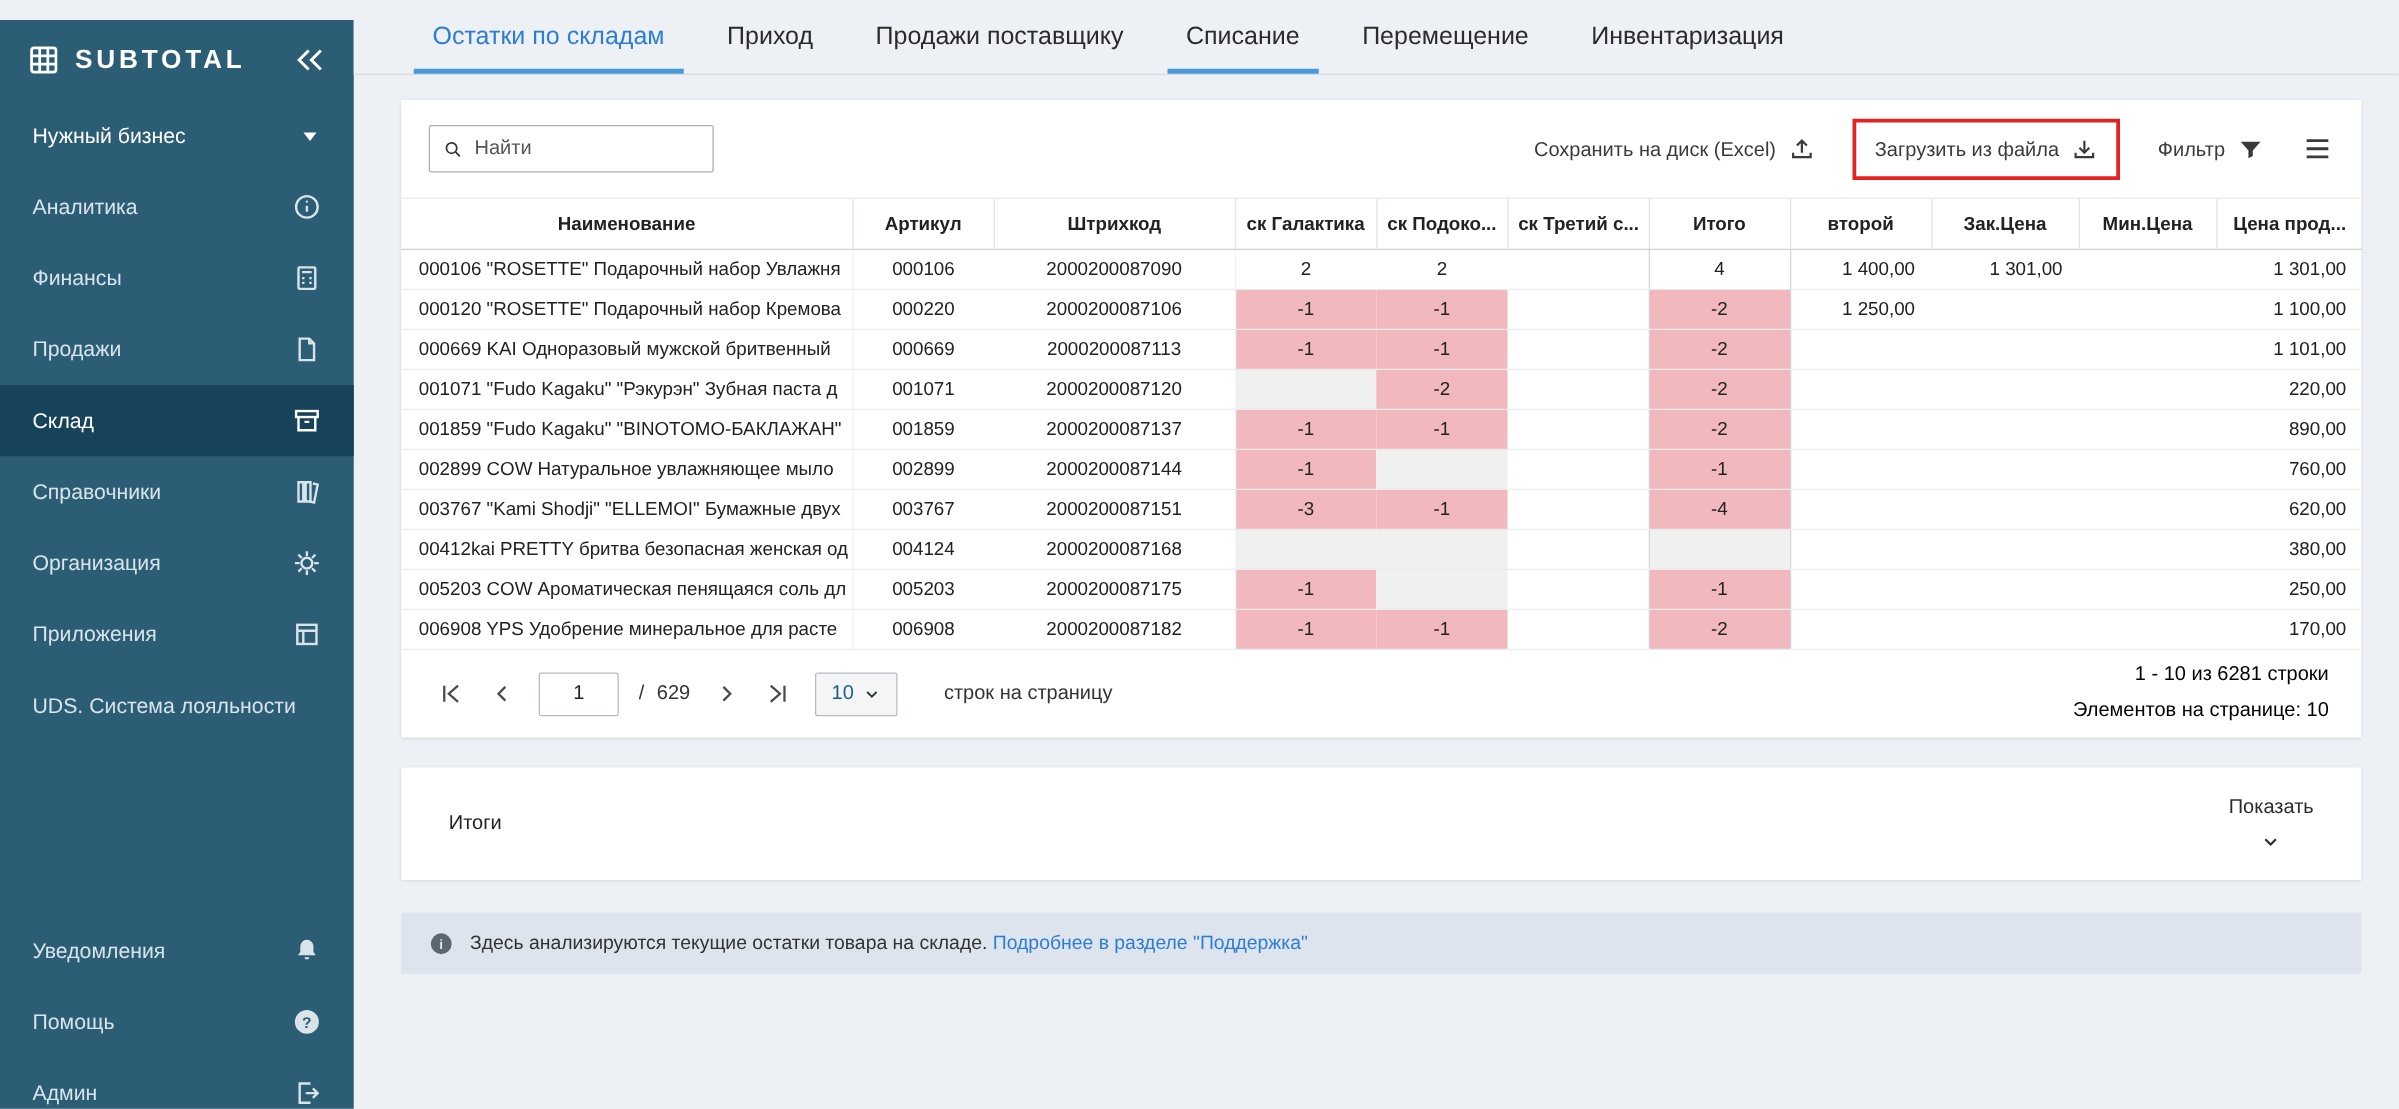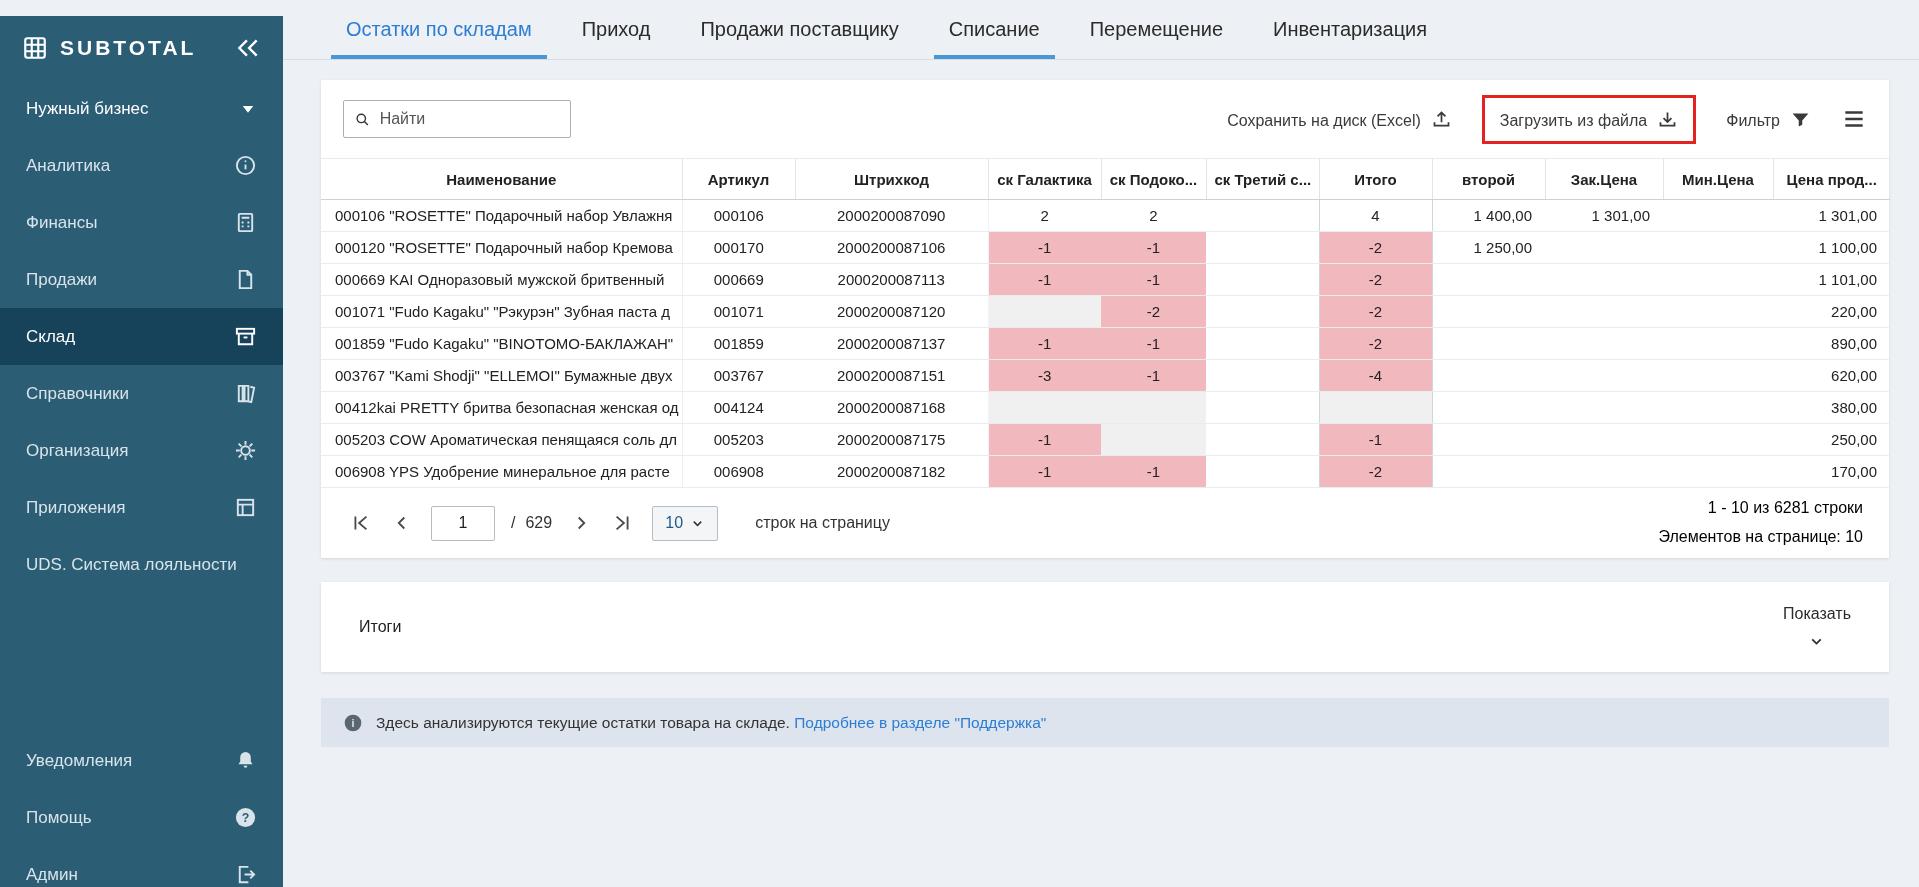--- a/index.html
+++ b/index.html
@@ -327,21 +327,21 @@
             <td class="col-podoko a-center" data-name="cell-podoko">2</td>
             <td class="col-tretiy a-center" data-name="cell-tretiy"></td>
             <td class="col-itogo a-center" data-name="cell-itogo">4</td>
             <td class="col-vtoroy a-right" data-name="cell-vtoroy">1 400,00</td>
             <td class="col-zak a-right" data-name="cell-zak">1 301,00</td>
             <td class="col-min a-right" data-name="cell-min"></td>
             <td class="col-price a-right" data-name="cell-price">1 301,00</td>
           </tr>
           <tr data-name="table-row">
             <td class="col-name a-left" data-name="cell-name">000120 "ROSETTE" Подарочный набор Кремова</td>
-            <td class="col-sku a-center" data-name="cell-sku">000170</td>
+            <td class="col-sku a-center" data-name="cell-sku">000220</td>
             <td class="col-barcode a-center" data-name="cell-barcode">2000200087106</td>
             <td class="col-galaktika a-center pink" data-name="cell-galaktika">-1</td>
             <td class="col-podoko a-center pink" data-name="cell-podoko">-1</td>
             <td class="col-tretiy a-center" data-name="cell-tretiy"></td>
             <td class="col-itogo a-center pink" data-name="cell-itogo">-2</td>
             <td class="col-vtoroy a-right" data-name="cell-vtoroy">1 250,00</td>
             <td class="col-zak a-right" data-name="cell-zak"></td>
             <td class="col-min a-right" data-name="cell-min"></td>
             <td class="col-price a-right" data-name="cell-price">1 100,00</td>
           </tr>
@@ -376,20 +376,33 @@
             <td class="col-sku a-center" data-name="cell-sku">001859</td>
             <td class="col-barcode a-center" data-name="cell-barcode">2000200087137</td>
             <td class="col-galaktika a-center pink" data-name="cell-galaktika">-1</td>
             <td class="col-podoko a-center pink" data-name="cell-podoko">-1</td>
             <td class="col-tretiy a-center" data-name="cell-tretiy"></td>
             <td class="col-itogo a-center pink" data-name="cell-itogo">-2</td>
             <td class="col-vtoroy a-right" data-name="cell-vtoroy"></td>
             <td class="col-zak a-right" data-name="cell-zak"></td>
             <td class="col-min a-right" data-name="cell-min"></td>
             <td class="col-price a-right" data-name="cell-price">890,00</td>
+          </tr>
+          <tr data-name="table-row">
+            <td class="col-name a-left" data-name="cell-name">002899 COW Натуральное увлажняющее мыло</td>
+            <td class="col-sku a-center" data-name="cell-sku">002899</td>
+            <td class="col-barcode a-center" data-name="cell-barcode">2000200087144</td>
+            <td class="col-galaktika a-center pink" data-name="cell-galaktika">-1</td>
+            <td class="col-podoko a-center grey" data-name="cell-podoko"></td>
+            <td class="col-tretiy a-center" data-name="cell-tretiy"></td>
+            <td class="col-itogo a-center pink" data-name="cell-itogo">-1</td>
+            <td class="col-vtoroy a-right" data-name="cell-vtoroy"></td>
+            <td class="col-zak a-right" data-name="cell-zak"></td>
+            <td class="col-min a-right" data-name="cell-min"></td>
+            <td class="col-price a-right" data-name="cell-price">760,00</td>
           </tr>
           <tr data-name="table-row">
             <td class="col-name a-left" data-name="cell-name">003767 "Kami Shodji" "ELLEMOI" Бумажные двух</td>
             <td class="col-sku a-center" data-name="cell-sku">003767</td>
             <td class="col-barcode a-center" data-name="cell-barcode">2000200087151</td>
             <td class="col-galaktika a-center pink" data-name="cell-galaktika">-3</td>
             <td class="col-podoko a-center pink" data-name="cell-podoko">-1</td>
             <td class="col-tretiy a-center" data-name="cell-tretiy"></td>
             <td class="col-itogo a-center pink" data-name="cell-itogo">-4</td>
             <td class="col-vtoroy a-right" data-name="cell-vtoroy"></td>

